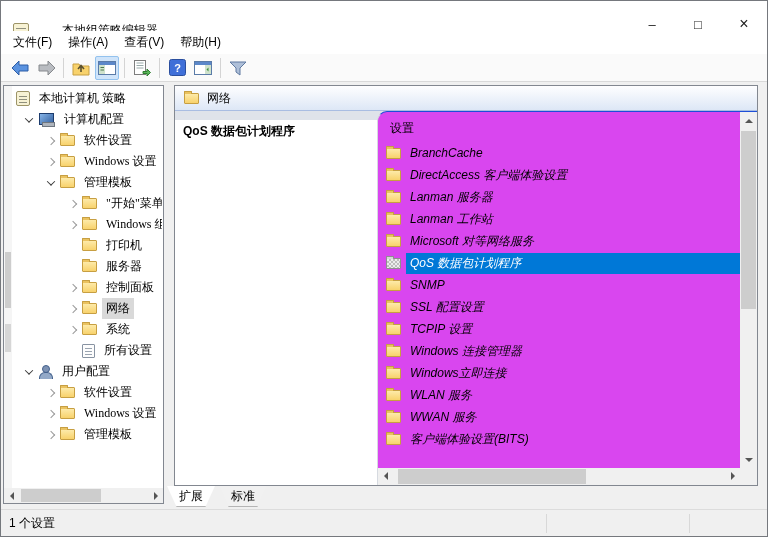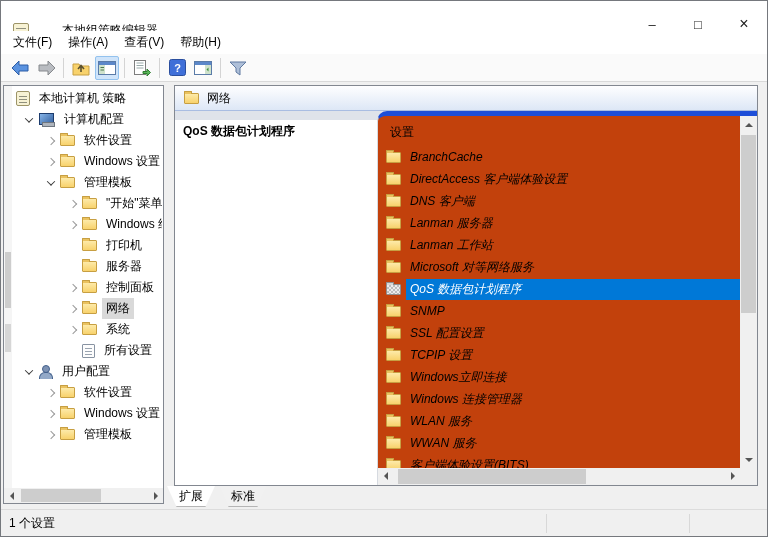--- a/index.html
+++ b/index.html
@@ -29,21 +29,21 @@
   
   .client { position:absolute; left:0; top:81px; right:0; height:427px; background:#f0f0f0; }
 
   
   .tree-panel { position:absolute; left:2px; top:3px; width:161px; height:419px; background:#fff; border:1px solid #828790; }
   .tree-vstrip { position:absolute; left:0; top:0; bottom:15px; width:8px; background:#f5f5f5; }
   .tree-vthumb1 { position:absolute; left:1px; top:166px; width:6px; height:56px; background:#cdcdcd; }
   .tree-vthumb2 { position:absolute; left:1px; top:238px; width:6px; height:28px; background:#d6d6d6; }
   .tree-rows { position:absolute; left:8px; top:2px; right:1px; bottom:15px; overflow:hidden; }
   .trow { height:21px; display:flex; align-items:center; white-space:nowrap; }
-  .trow .tlabel { padding:2px 4px; }
+  .trow .tlabel { padding:2px 4px;font-family:Liberation Serif, serif; }
   .trow .tlabel.sel { background:#d9d9d9; }
   .lvl0 { padding-left:4px; }
   .lvl1 { padding-left:8px; }
   .lvl2 { padding-left:30px;text-align:right; }
   .lvl3 { padding-left:52px; }
 
   .chev { flex:0 0 18px; width:18px; height:16px; display:inline-flex; align-items:center; justify-content:center; }
   .chev::before { content:""; width:5px; height:5px; border:solid #444; border-width:0 1.4px 1.4px 0; display:block; }
   .chev.exp::before { transform:rotate(45deg) translate(-1px,-1px); border-color:#3a3a3a; }
   .chev.col::before { transform:rotate(-45deg); border-color:#9a9a9a; }
@@ -82,21 +82,21 @@
   .arr.d { border-top-color:#555; border-bottom:none; }
   .tree-hthumb { position:absolute; left:17px; top:1px; width:80px; height:13px; background:#cdcdcd; }
 
   
   .right-pane { position:absolute; left:173px; top:3px; width:584px; height:401px; background:#fff; border:1px solid #828790; }
   .pane-header { position:absolute; left:0; top:0; right:0; height:25px; background:linear-gradient(#fefeff,#dde7f6); border-bottom:1px solid #a9bde2; display:flex; align-items:center; padding-left:9px; }
   .pane-header .folder { margin-right:8px; }
   .ext-strip { position:absolute; left:0; top:25px; right:0; height:9px; background:#dfe3ea; }
   .desc-title { position:absolute; left:8px; top:37px; font-weight:bold; font-size:12px; }
 
-  .list-panel { position:absolute; left:202px; top:25px; right:0; bottom:0; background:#c2410c; border-left:1px solid #d6dae0; border-top:5px solid #1d4ed8; border-radius:10px 0 0 0; }
+  .list-panel { position:absolute; left:202px; top:25px; right:0; bottom:0; background:#d946ef; border-left:1px solid #d6dae0; border-top:1px solid #1d4ed8; border-radius:10px 0 0 0; }
   .list-colheader { position:absolute; left:12px; top:8px; }
   .list-rows { position:absolute; left:2px; top:30px; right:17px; bottom:17px; overflow:hidden; }
   .lrow { height:22px; display:flex; align-items:center; padding-left:6px; white-space:nowrap; }
   .lrow .llabel { padding:2px 4px;font-style:italic; }
   .lrow.selected .llabel { background:#0078d7; color:#fff; flex:1; }
 
   .list-vscroll { position:absolute; right:0; top:0; bottom:17px; width:17px; background:#f0f0f0; }
   .vs-btn { position:absolute; left:0; width:17px; height:17px; display:flex; align-items:center; justify-content:center; }
   .vs-up { top:0; } .vs-down { bottom:0; }
   .list-vthumb { position:absolute; left:1px; top:19px; width:15px; height:178px; background:#cdcdcd; }
@@ -317,24 +317,20 @@
           <div class="lrow">
               <span class="ic folder"></span>
               <span class="llabel">BranchCache</span>
             </div>
           <div class="lrow">
               <span class="ic folder"></span>
               <span class="llabel">DirectAccess 客户端体验设置</span>
             </div>
           <div class="lrow">
               <span class="ic folder"></span>
-              <span class="llabel">DNS 客户端</span>
-            </div>
-          <div class="lrow">
-              <span class="ic folder"></span>
               <span class="llabel">Lanman 服务器</span>
             </div>
           <div class="lrow">
               <span class="ic folder"></span>
               <span class="llabel">Lanman 工作站</span>
             </div>
           <div class="lrow">
               <span class="ic folder"></span>
               <span class="llabel">Microsoft 对等网络服务</span>
             </div>
@@ -349,25 +345,25 @@
           <div class="lrow">
               <span class="ic folder"></span>
               <span class="llabel">SSL 配置设置</span>
             </div>
           <div class="lrow">
               <span class="ic folder"></span>
               <span class="llabel">TCPIP 设置</span>
             </div>
           <div class="lrow">
               <span class="ic folder"></span>
+              <span class="llabel">Windows 连接管理器</span>
+            </div>
+          <div class="lrow">
+              <span class="ic folder"></span>
               <span class="llabel">Windows立即连接</span>
-            </div>
-          <div class="lrow">
-              <span class="ic folder"></span>
-              <span class="llabel">Windows 连接管理器</span>
             </div>
           <div class="lrow">
               <span class="ic folder"></span>
               <span class="llabel">WLAN 服务</span>
             </div>
           <div class="lrow">
               <span class="ic folder"></span>
               <span class="llabel">WWAN 服务</span>
             </div>
           <div class="lrow">

